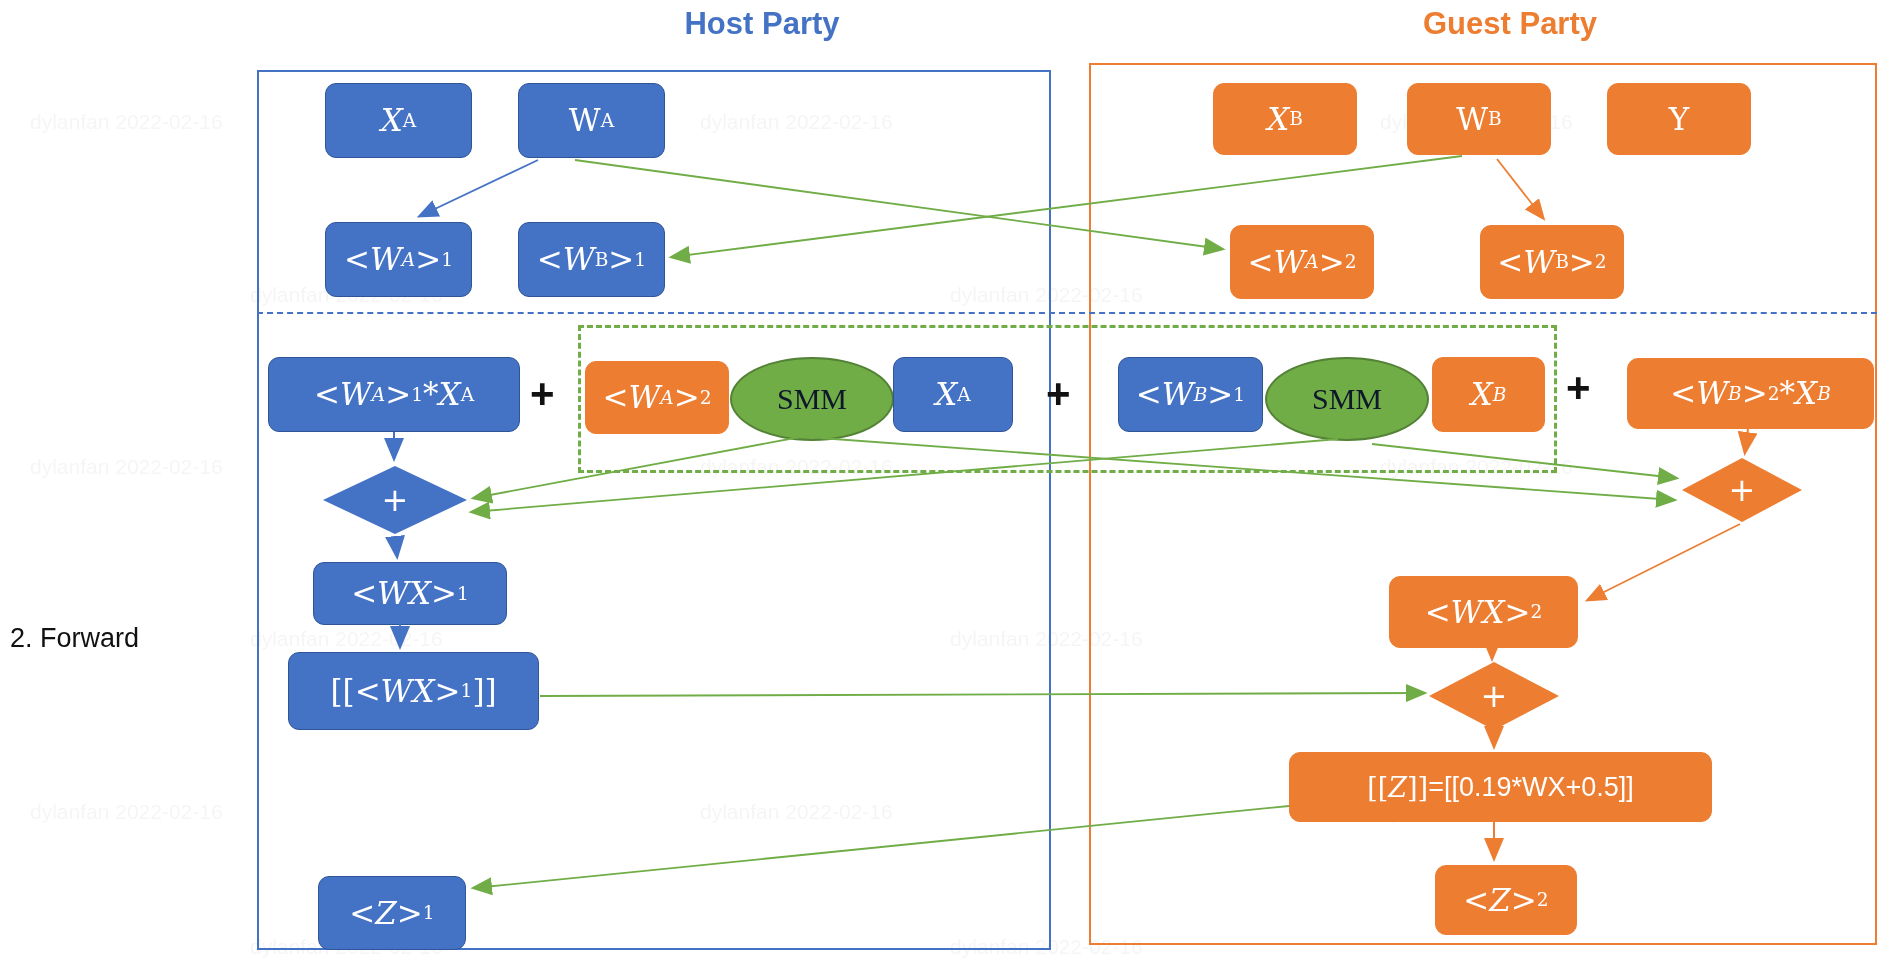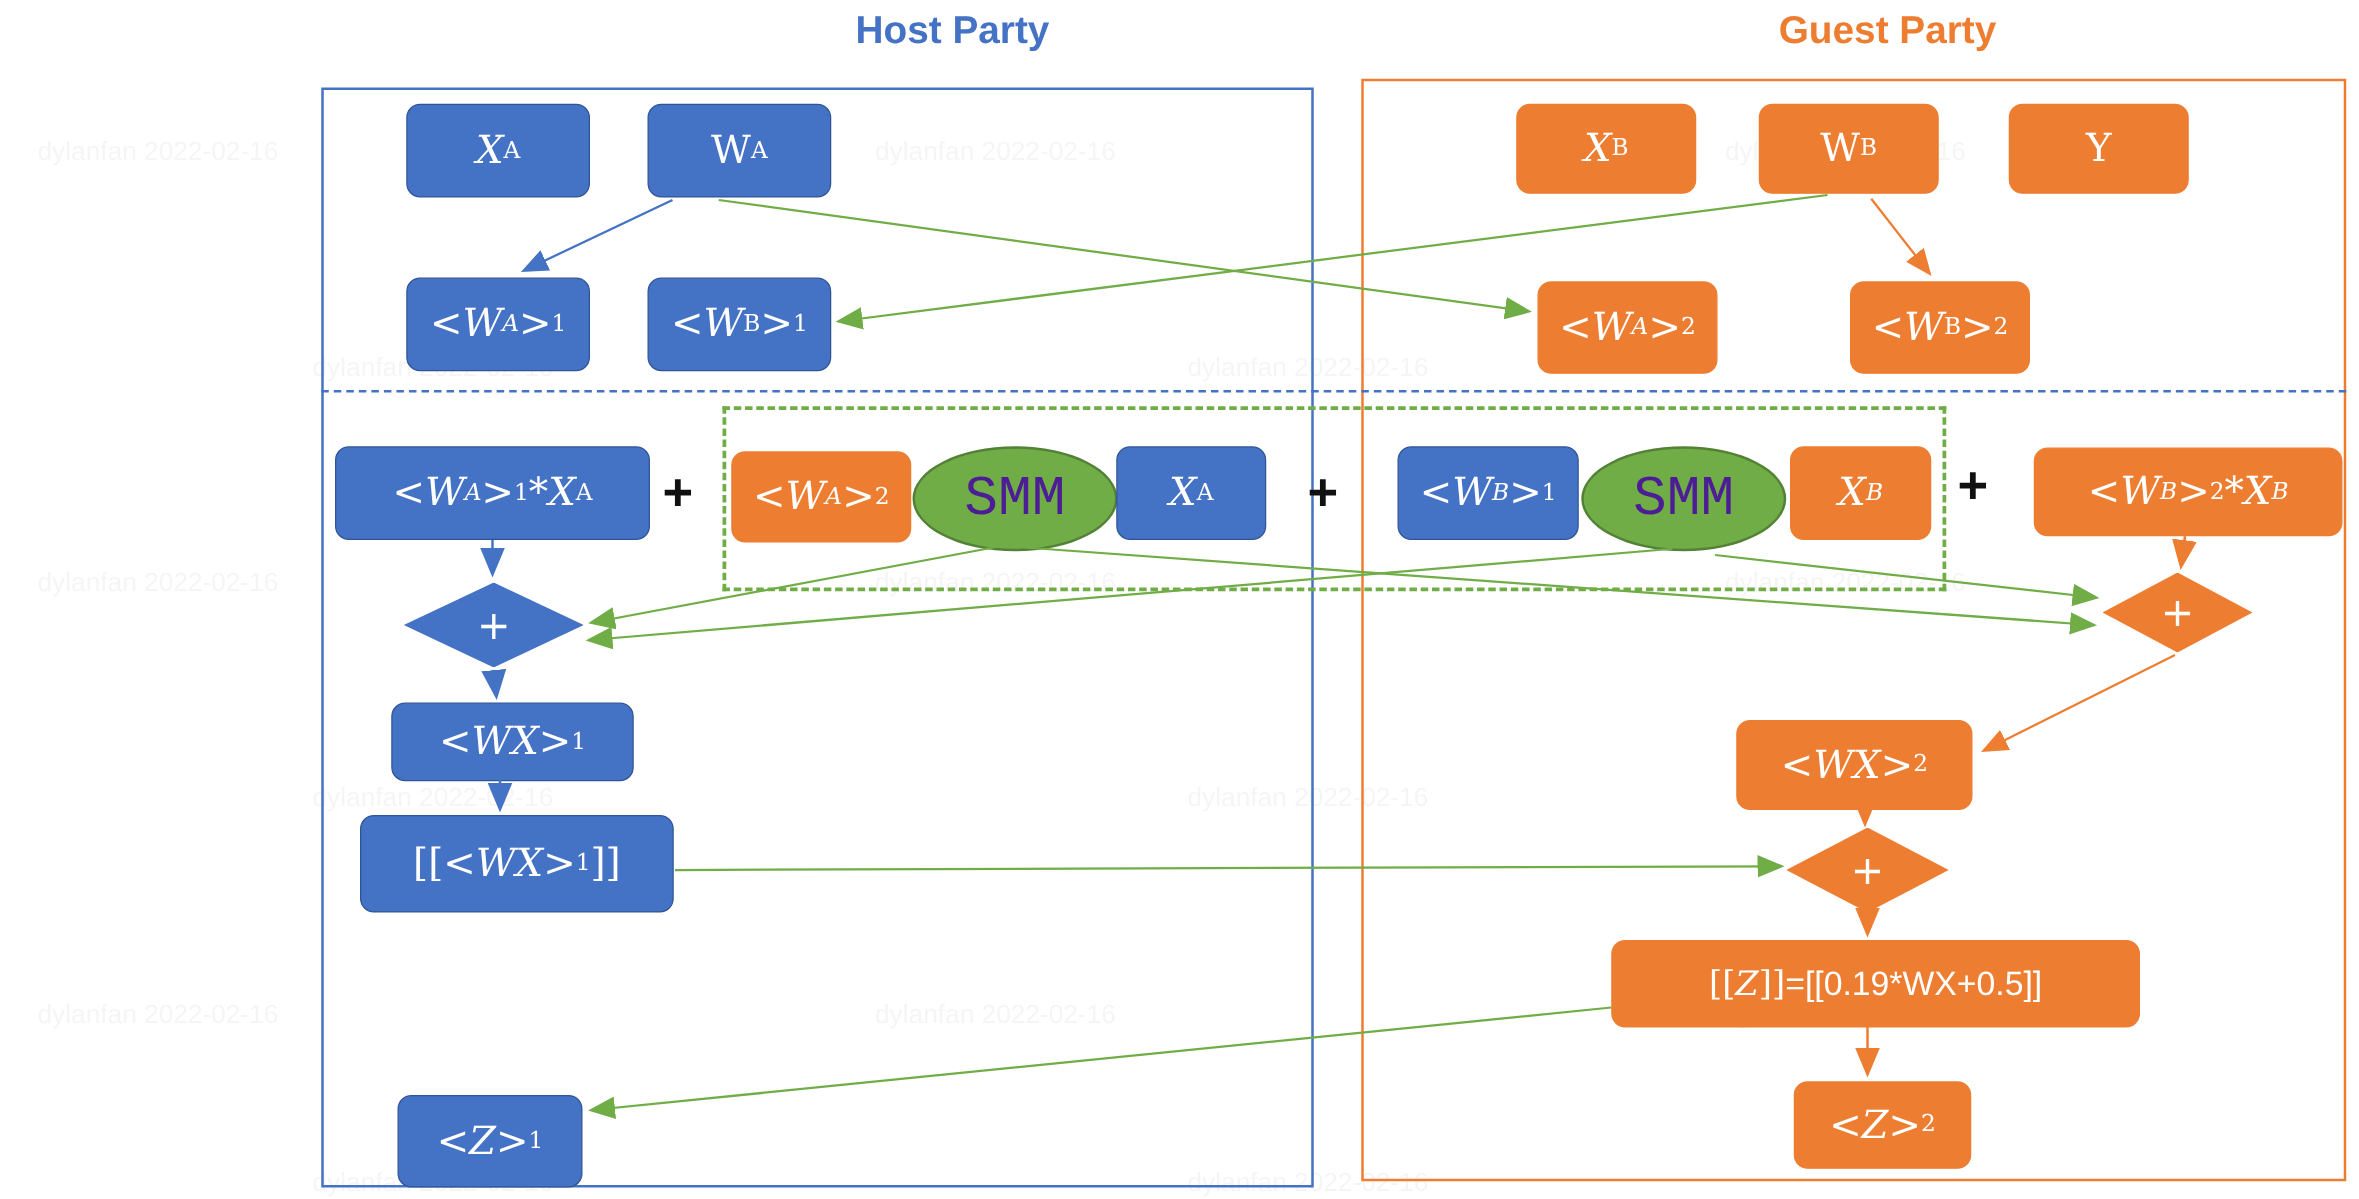--- a/index.html
+++ b/index.html
@@ -17,23 +17,23 @@
   #host-title{left:562px;color:#4472C4;}
   #guest-title{left:1310px;color:#ED7D31;}
   .side-label{position:absolute;color:#111;font-size:27px;line-height:45px;white-space:pre-line;}
   #label-step1{left:8px;top:168px;width:210px;}
   #label-step2{left:10px;top:616px;width:230px;}
   
   .node{position:absolute;border-radius:11px;color:#fff;display:flex;align-items:center;justify-content:center;
         font-family:"DejaVu Serif",serif;font-size:31px;text-align:center;line-height:1;}
   .blue{background:#4472C4;border:1px solid #2F5597;}
   .orange{background:#ED7D31;border:1px solid #ED7D31;}
-  .ellipse{position:absolute;background:#70AD47;border:2px solid #538135;border-radius:50%;color:#4c1d95;
+  .ellipse{position:absolute;background:#70AD47;border:2px solid #538135;border-radius:50%;color:#0f172a;
            display:flex;align-items:center;justify-content:center;
-           font-family:Liberation Mono, monospace;font-size:45px;}
+           font-family:Liberation Serif, serif;font-size:30px;}
   .diamond{position:absolute;display:flex;align-items:center;justify-content:center;color:#fff;
            font-family:"DejaVu Sans",sans-serif;font-size:32px;
            clip-path:polygon(50% 0,100% 50%,50% 100%,0 50%);}
   .d-blue{background:#4472C4;}
   .d-orange{background:#ED7D31;}
   .plus{position:absolute;color:#111;font-size:42px;font-weight:bold;font-family:"Liberation Sans",sans-serif;}
   .it{font-style:italic;}
   .sn{font-family:"Liberation Sans",sans-serif;}
   sub{font-size:0.6em;line-height:0;}
   .small-text{font-size:27px;}
@@ -59,20 +59,21 @@
   <div class="wm" style="left:950px;top:627px">dylanfan 2022-02-16</div>
   <div class="wm" style="left:30px;top:800px">dylanfan 2022-02-16</div>
   <div class="wm" style="left:700px;top:800px">dylanfan 2022-02-16</div>
   <div class="wm" style="left:1380px;top:800px">dylanfan 2022-02-16</div>
   <div class="wm" style="left:250px;top:935px">dylanfan 2022-02-16</div>
   <div class="wm" style="left:950px;top:935px">dylanfan 2022-02-16</div>
 
   <div class="party-title" id="host-title">Host Party</div>
   <div class="party-title" id="guest-title">Guest Party</div>
 
+  <div class="side-label" id="label-step2">2. Forward</div>
 
   <div class="party-rect" id="host-rect"></div>
   <div class="party-rect" id="guest-rect"></div>
   <div class="abs" id="phase-divider"></div>
   <div class="abs" id="smm-group"></div>
 
   <div class="node blue" style="left:325px;top:83px;width:145px;height:73px">
       <span class="it">X</span>
       <sub>A</sub>
     </div>

